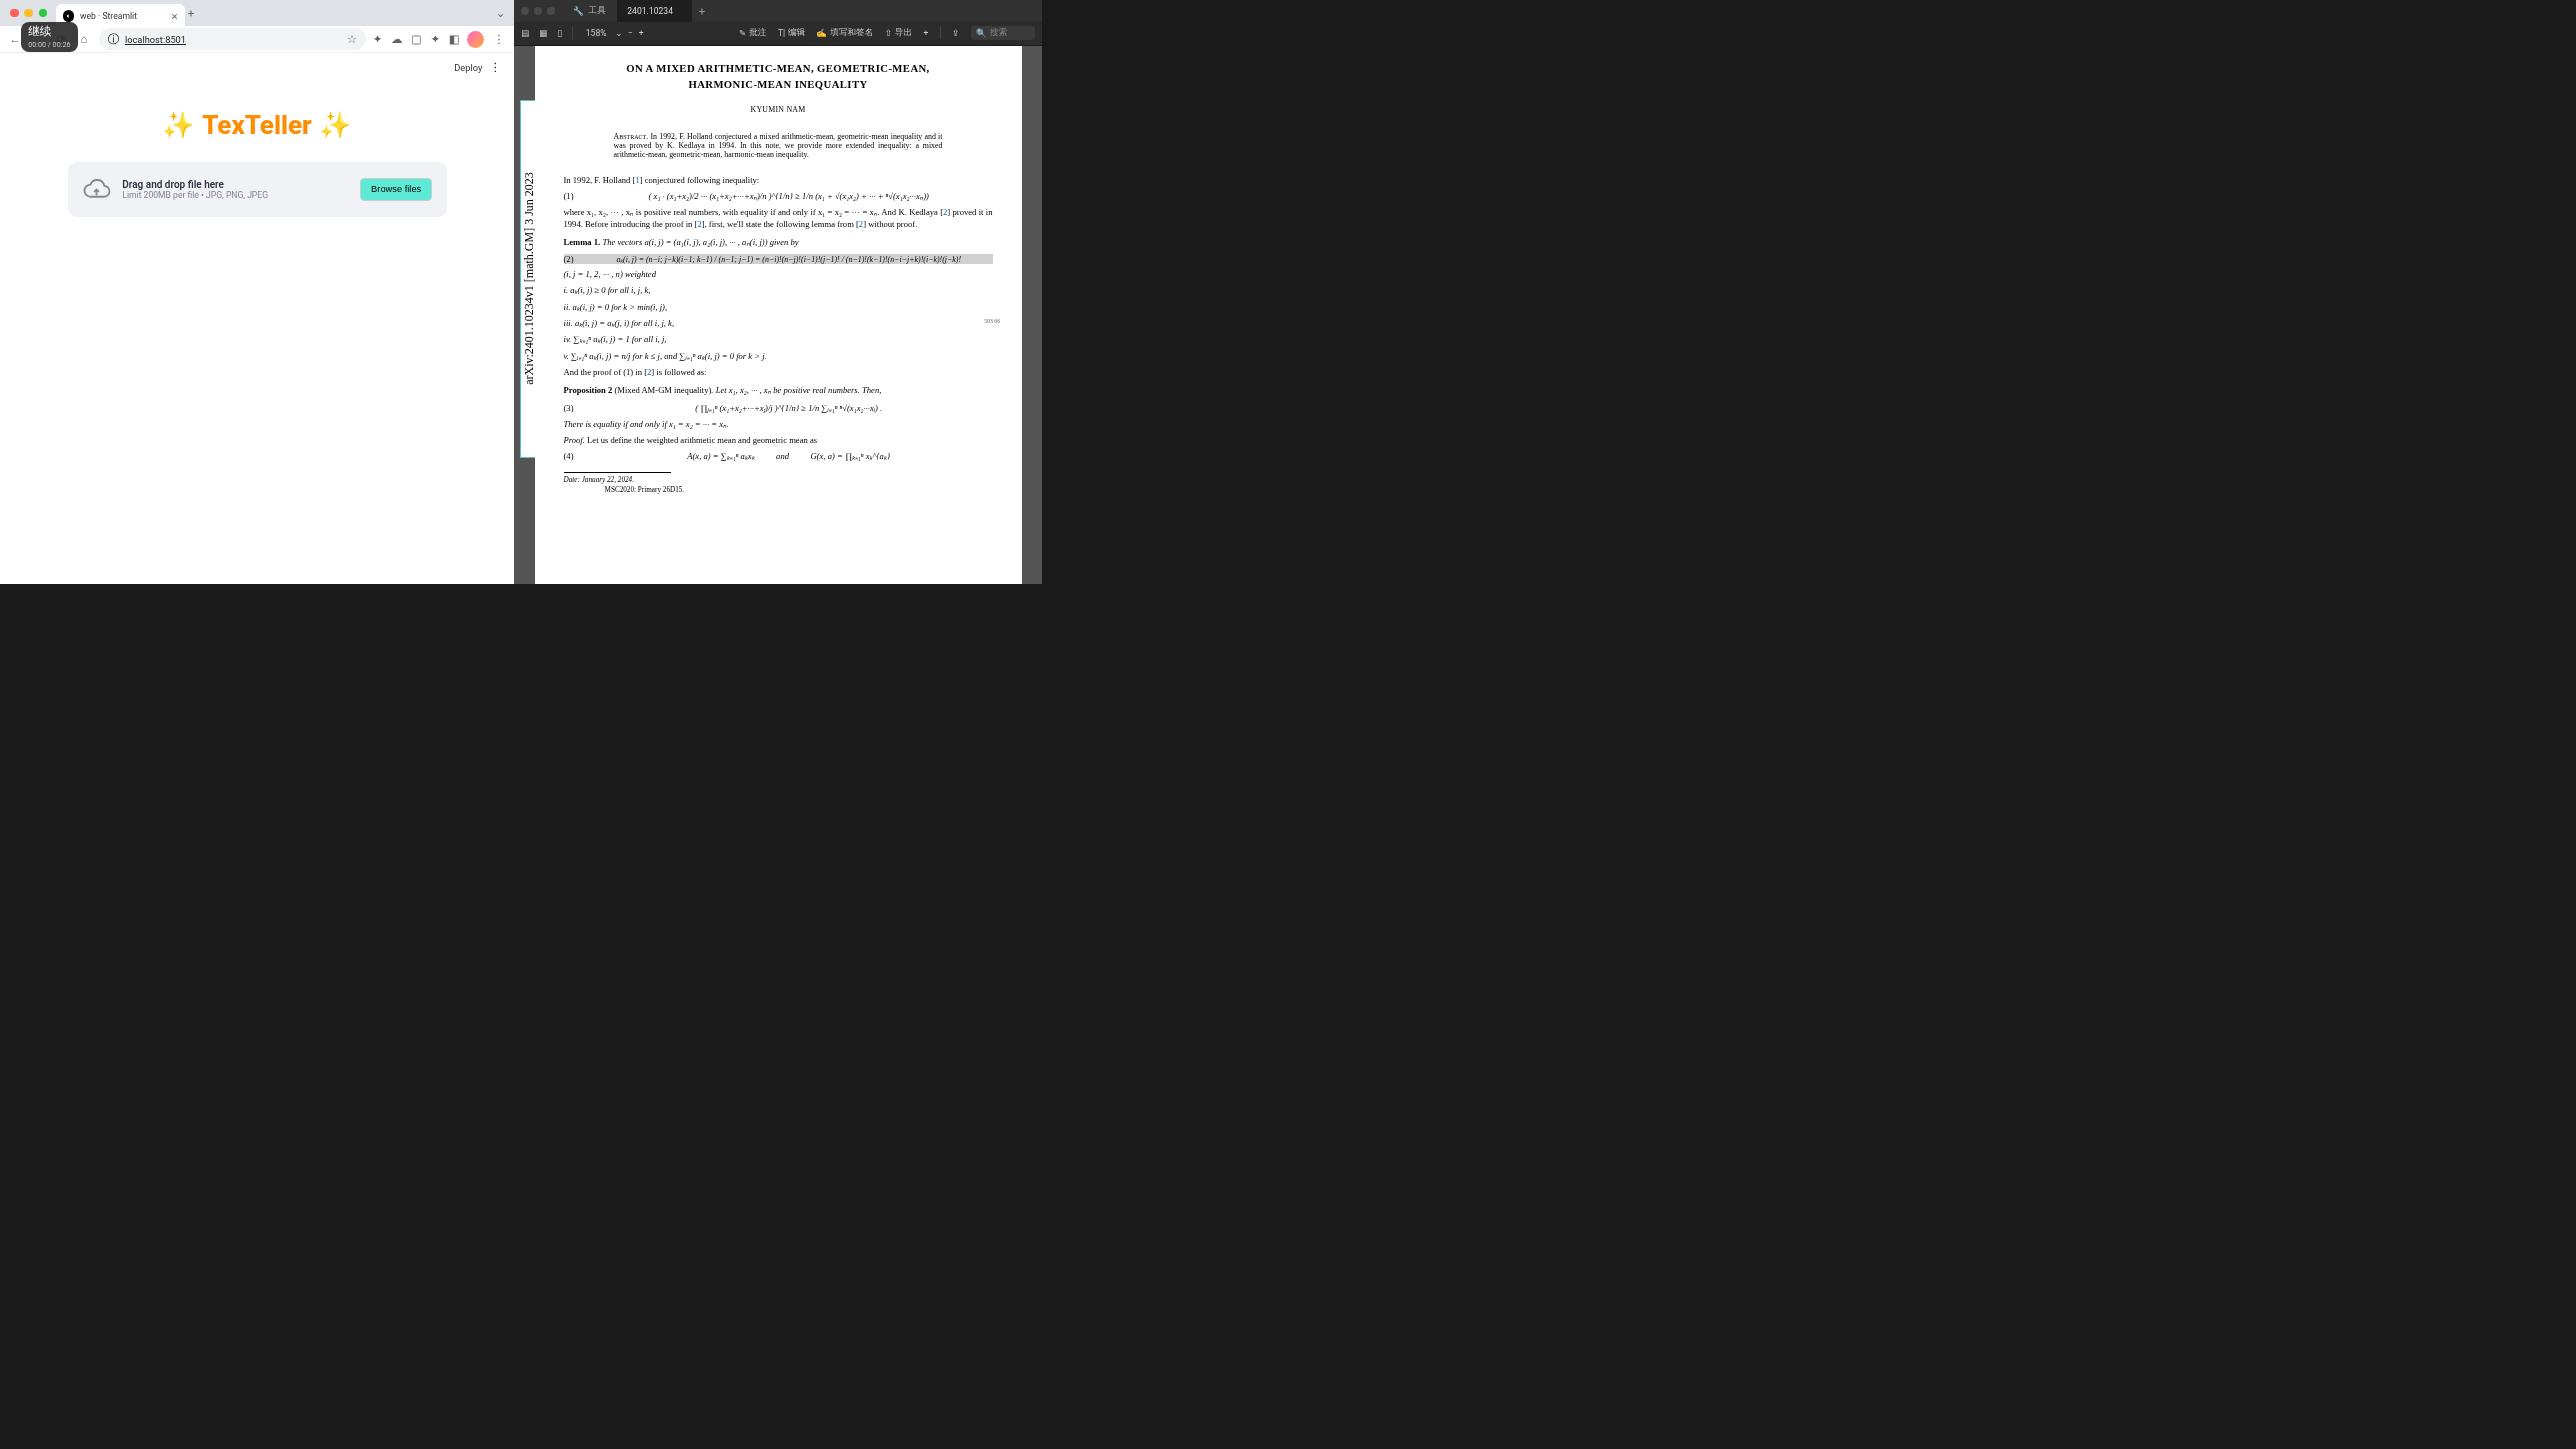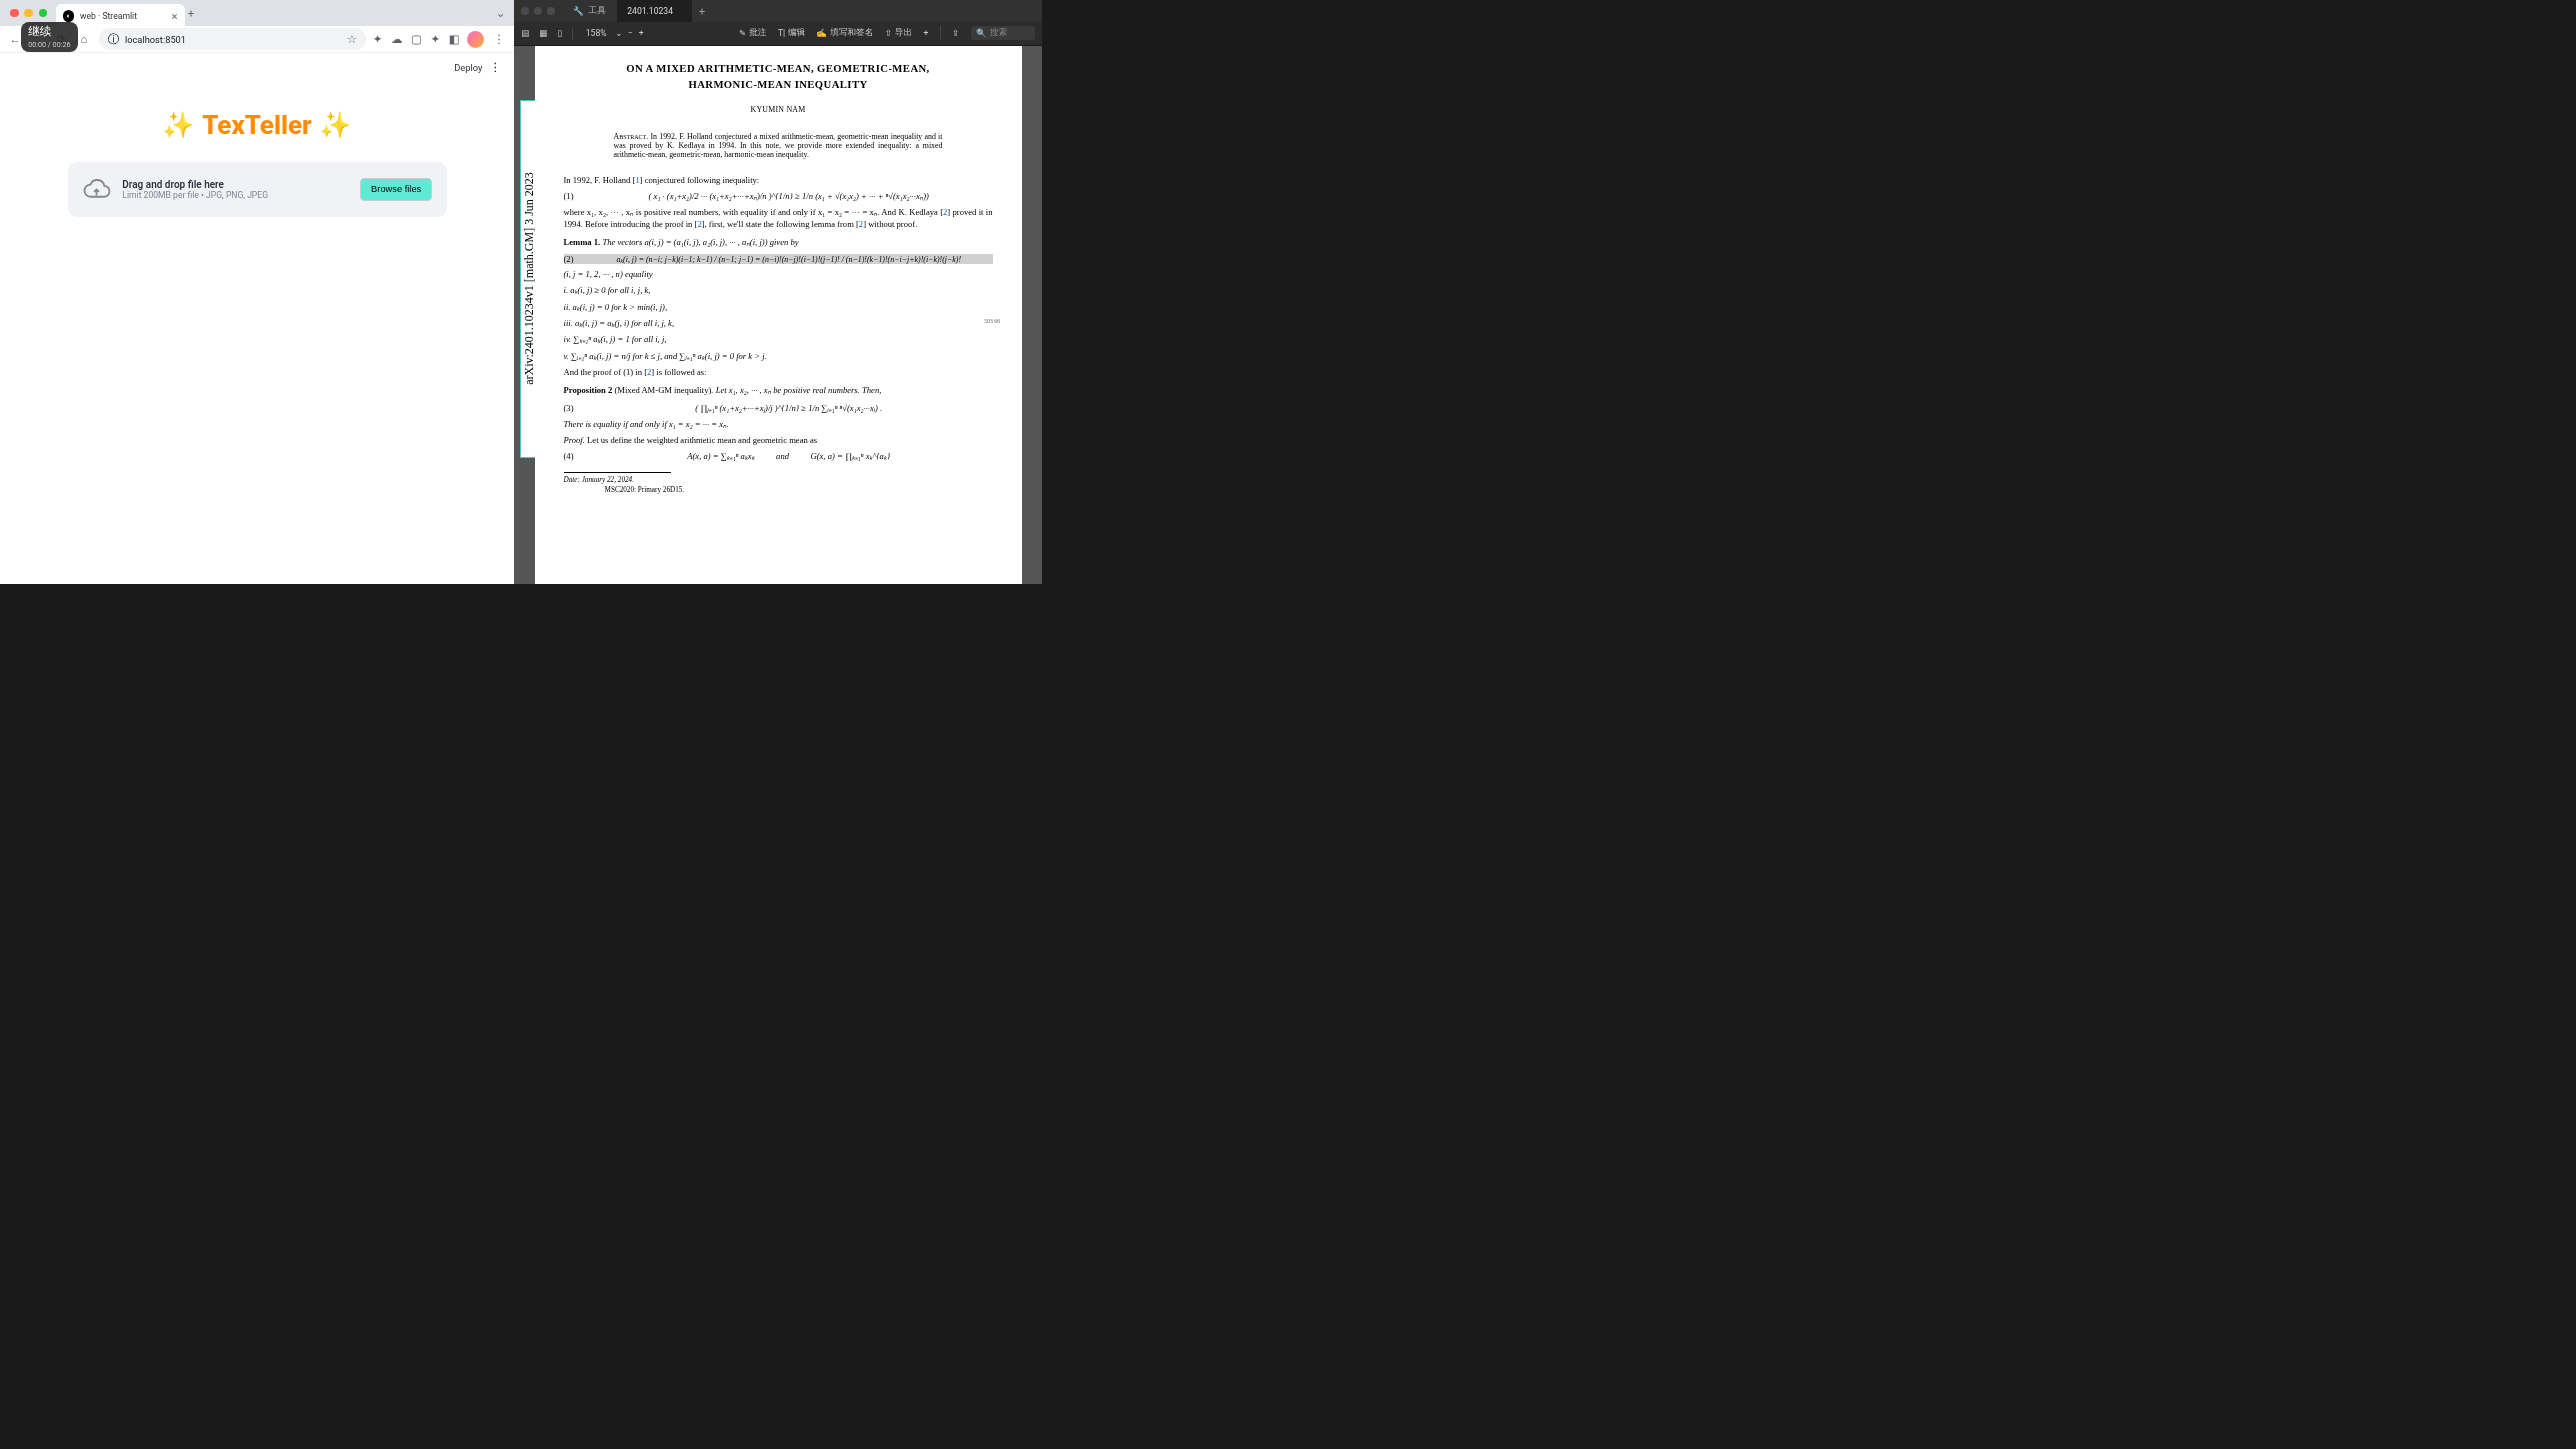--- a/index.html
+++ b/index.html
@@ -17,21 +17,21 @@
 .tab-fav{width:11.5px;height:11.5px;border-radius:50%;background:#000;display:flex;align-items:center;justify-content:center;color:#fff;font-size:7.2px;}
 .tab-title{font-size:8.6px;color:#333;flex:1;}
 .tab-close{color:#666;cursor:pointer;}
 .new-tab,.tab-drop{color:#666;padding:2.9px;cursor:pointer;font-size:11.5px;}
 .tab-drop{margin-left:auto;}
 
 .addr-bar { height:27px; background:#fff; display:flex; align-items:center; padding:0 7.2px; gap:7.2px; border-bottom:0.7px solid #eee;}
 .nav-btn{color:#5f6368;cursor:pointer;width:15.8px;text-align:center;}
 .nav-btn.dis{color:#c0c0c0;}
 .url-chip{background:#f1f3f4;border-radius:13px;height:21.5px;flex:1;display:flex;align-items:center;padding:0 8.6px;gap:5.7px;}
-.url-text{font-size:9.3px;color:#202124;}
+.url-text{font-size:9.3px;color:#202124;text-decoration:underline;}
 .chip-actions{margin-left:auto;display:flex;gap:7.2px;color:#5f6368;}
 .ext-row{display:flex;gap:8.6px;color:#5f6368;}
 .avatar{width:17px;height:17px;border-radius:50%;background:linear-gradient(135deg,#f6c,#fa3);}
 
 
 .rec-overlay{position:absolute;top:21.5px;left:21px;background:rgba(40,40,40,.9);color:#fff;border-radius:8px;padding:2.9px 7.2px;font-size:8.6px;z-index:10;}
 .rec-title{font-size:11.5px;display:block;}
 .rec-time{font-size:7.2px;color:#ccc;}
 
 
@@ -229,21 +229,21 @@
           <span class="eq-body">( x₁ · (x₁+x₂)/2 ··· (x₁+x₂+···+xₙ)/n )^{1/n} ≥ 1/n (x₁ + √(x₁x₂) + ··· + ⁿ√(x₁x₂···xₙ))</span>
         </div>
       <p class="body-p"><span>where x₁, x₂, ··· , xₙ is positive real numbers, with equality if and only if x₁ = x₂ = ··· = xₙ. And K. Kedlaya [</span><span class="cite">2</span><span>] proved it in 1994. Before introducing the proof in [</span><span class="cite">2</span><span>], first, we'll state the following lemma from [</span><span class="cite">2</span><span>] without proof.</span></p>
       <p class="lemma"><b>Lemma 1.</b> <i>The vectors a(i, j) = (a₁(i, j), a₂(i, j), ··· , aₙ(i, j)) given by</i></p>
       <div class="eq-row highlighted">
           <span class="eq-num">(2)</span>
           <span class="eq-body" style="font-size:7.9px">aₖ(i, j) = (n−i; j−k)(i−1; k−1) / (n−1; j−1) = (n−i)!(n−j)!(i−1)!(j−1)! / (n−1)!(k−1)!(n−i−j+k)!(i−k)!(j−k)!</span>
         </div>
       <span class="cursor-coord" style="top:272px;right:21.5px;">503
 66</span>
-      <p class="body-p"><i>(i, j = 1, 2, ··· , n) equality</i></p>
+      <p class="body-p"><i>(i, j = 1, 2, ··· , n) weighted</i></p>
       <p class="body-p"><i>i.  aₖ(i, j) ≥ 0 for all i, j, k,</i></p>
       <p class="body-p"><i>ii.  aₖ(i, j) = 0 for k &gt; min(i, j),</i></p>
       <p class="body-p"><i>iii.  aₖ(i, j) = aₖ(j, i) for all i, j, k,</i></p>
       <p class="body-p"><i>iv.  ∑ₖ₌₁ⁿ aₖ(i, j) = 1 for all i, j,</i></p>
       <p class="body-p"><i>v.  ∑ᵢ₌₁ⁿ aₖ(i, j) = n/j for k ≤ j, and ∑ᵢ₌₁ⁿ aₖ(i, j) = 0 for k &gt; j.</i></p>
       <p class="body-p"><span>And the proof of (1) in [</span><span class="cite">2</span><span>] is followed as:</span></p>
       <p class="lemma"><b>Proposition 2</b><span> (Mixed AM-GM inequality)</span><i>.  Let x₁, x₂, ··· , xₙ be positive real numbers. Then,</i></p>
       <div class="eq-row">
           <span class="eq-num">(3)</span>
           <span class="eq-body">( ∏ⱼ₌₁ⁿ (x₁+x₂+···+xⱼ)/j )^{1/n} ≥ 1/n ∑ᵢ₌₁ⁿ ⁿ√(x₁x₂···xᵢ) .</span>

